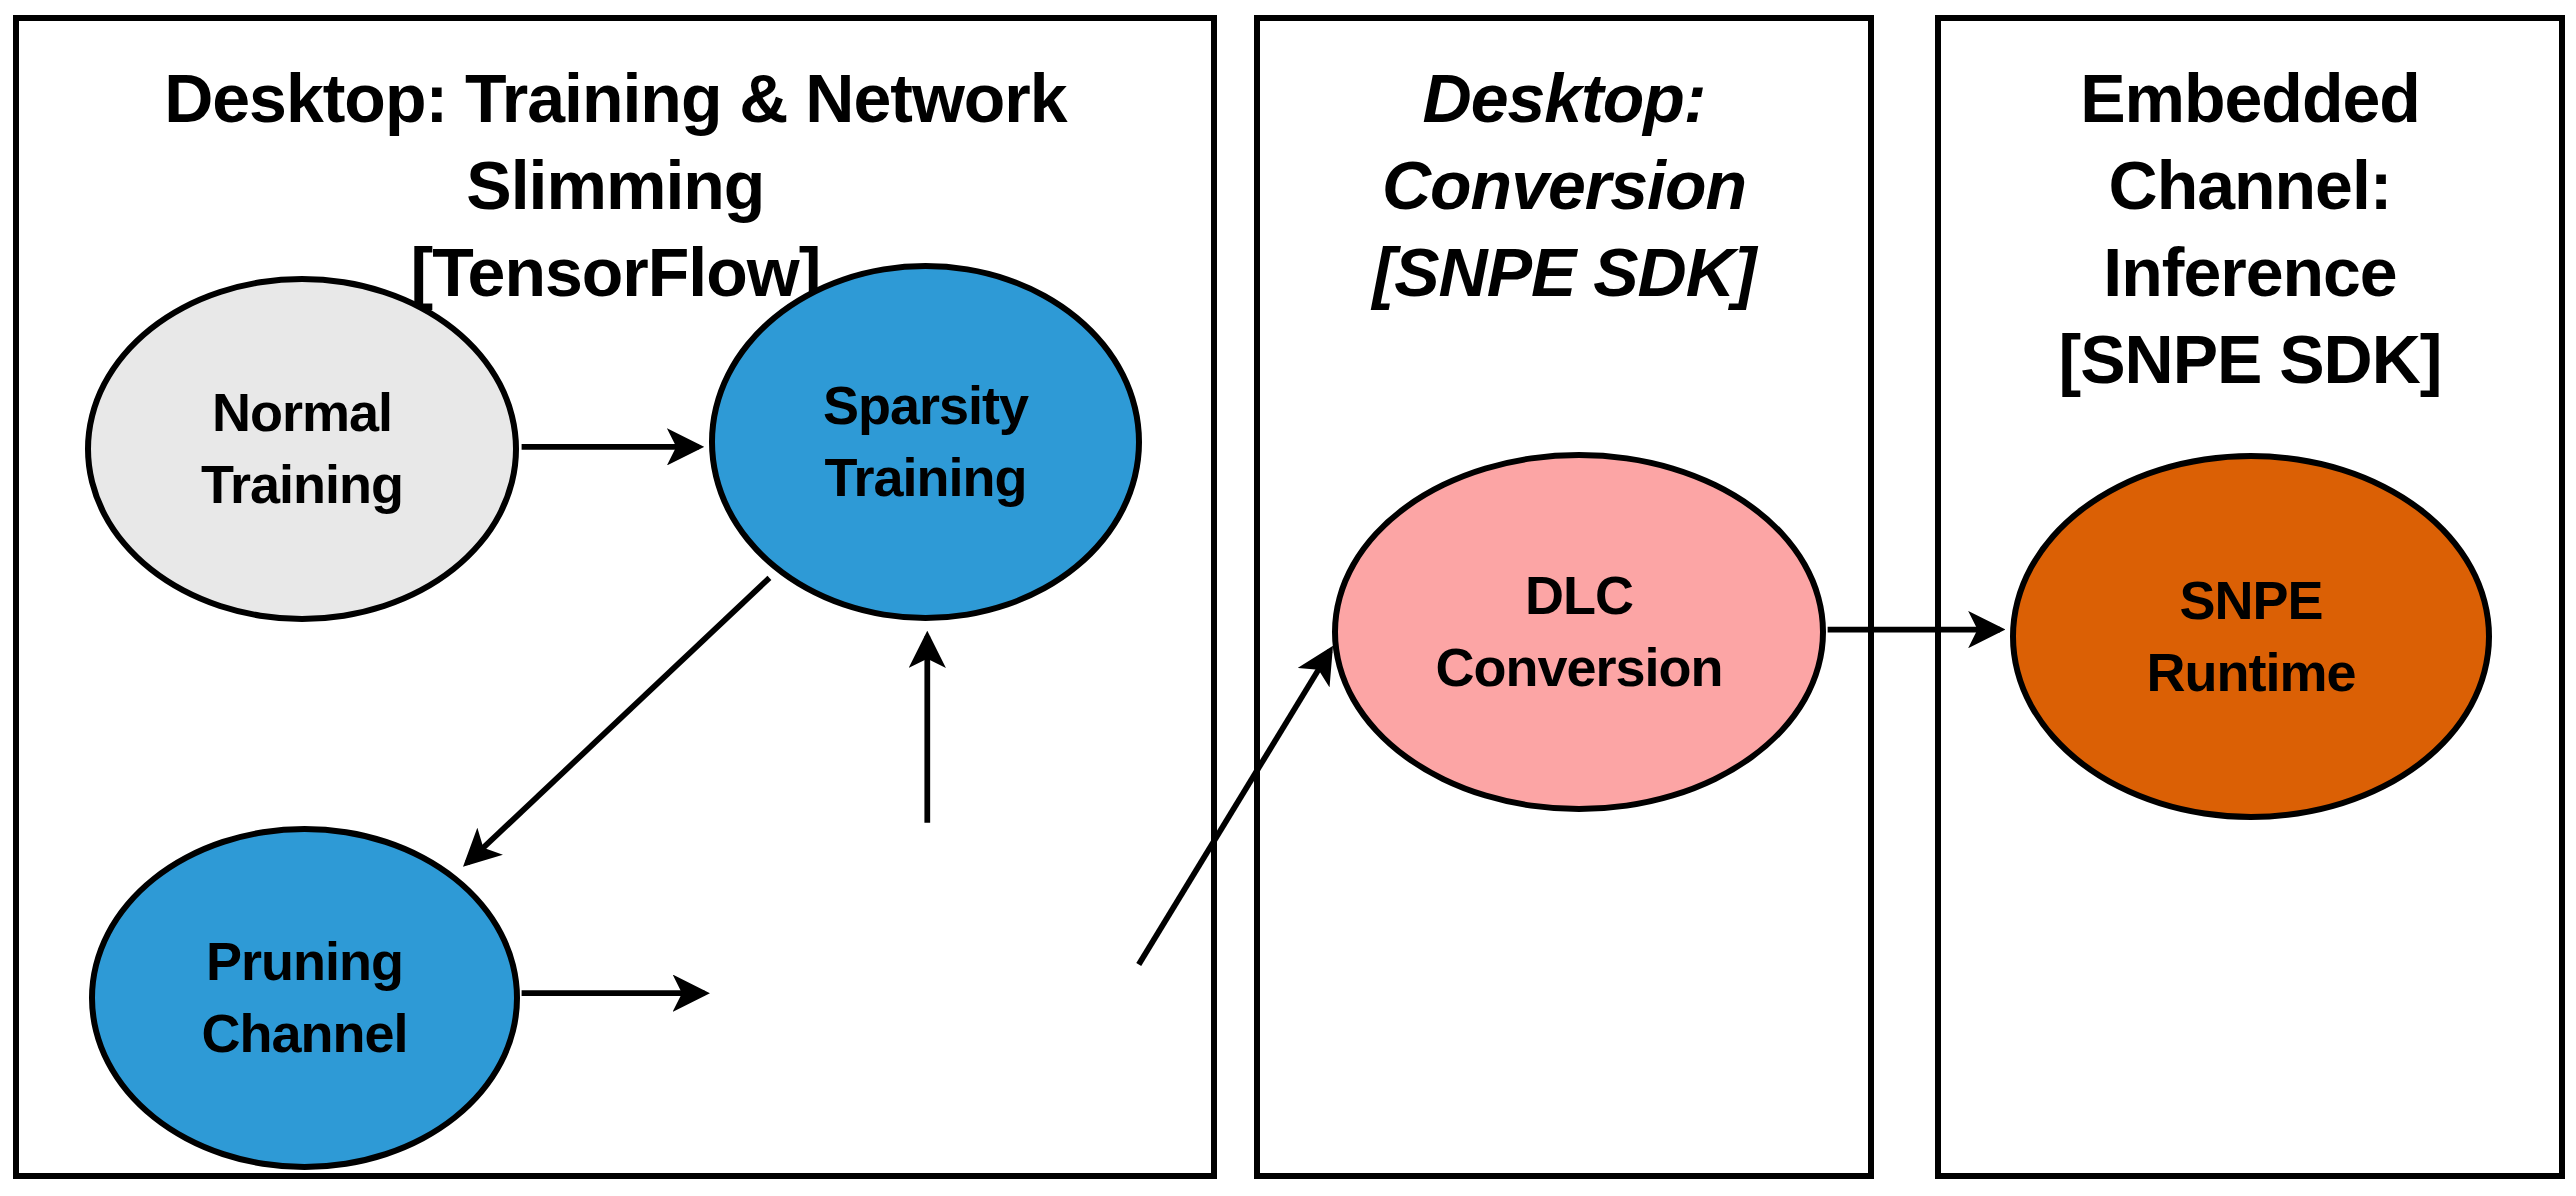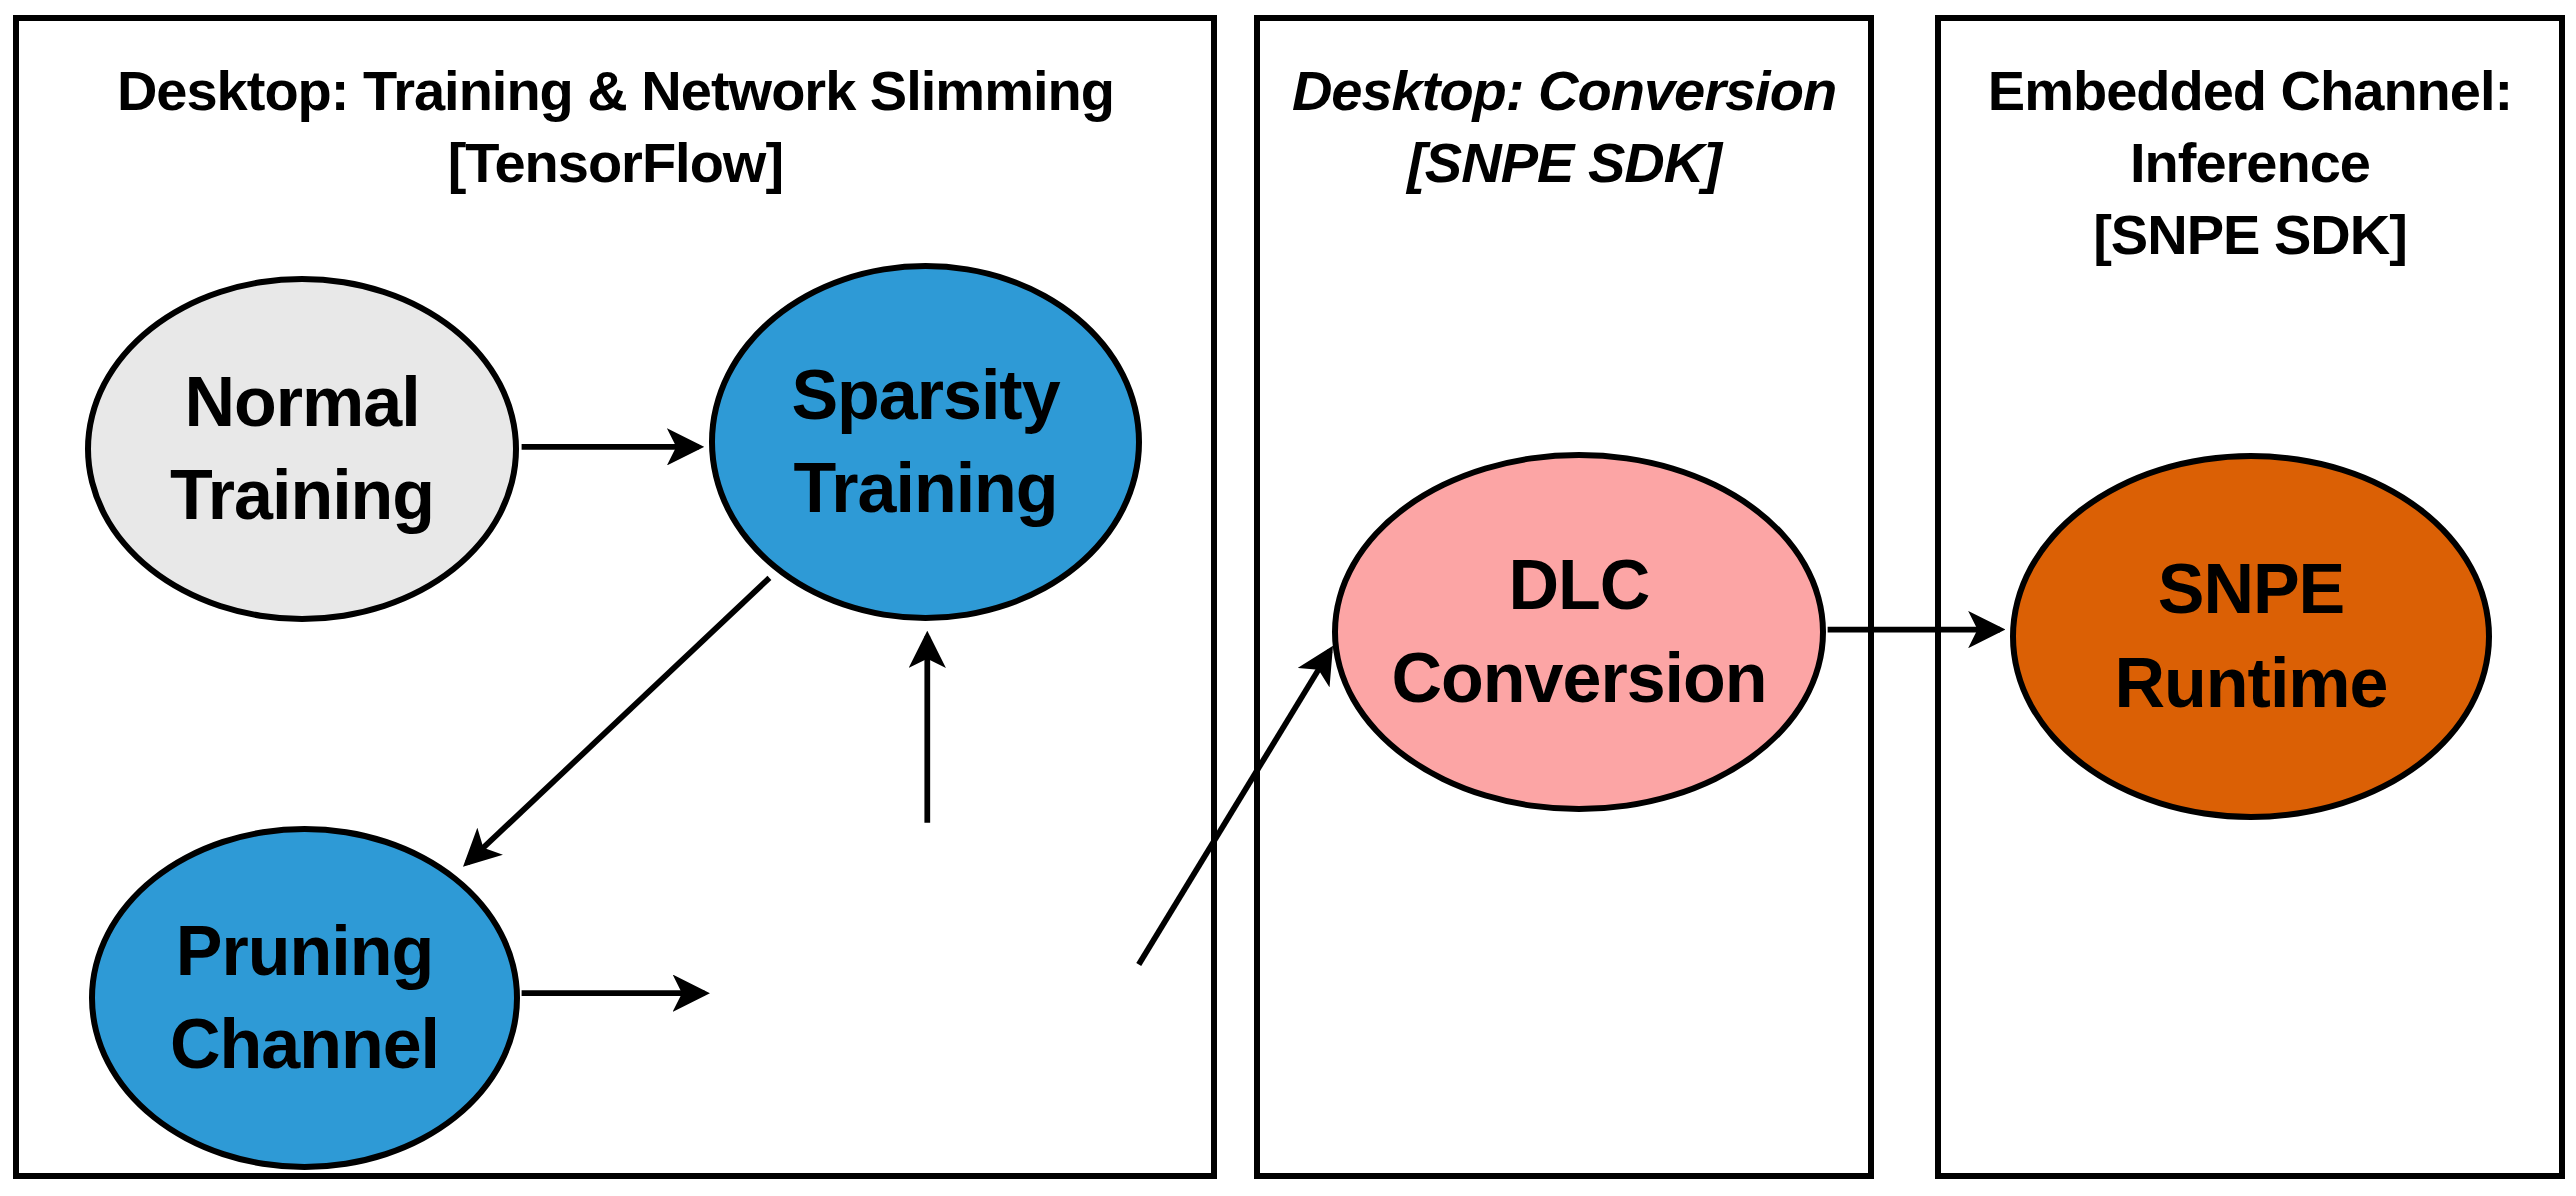--- a/index.html
+++ b/index.html
@@ -25,38 +25,38 @@
   }
   .panel-1 { left: 13.4px;   width: 1204px; }
   .panel-2 { left: 1254px; width: 620px; font-style: italic;  }
   .panel-3 { left: 1935px; width: 630px;  }
   .panel-title {
     position: absolute;
     top: 34px;
     left: 0;
     width: 100%;
     text-align: center;
-    font-size: 56px;
+    font-size: 68px;
     font-weight: bold;
     line-height: 1.28;
     color: #000000;
     letter-spacing: -1px;
   }
   .panel-title span { display: block; }
   .node {
     position: absolute;
     box-sizing: border-box;
     border: 6.7px solid #000000;
     border-radius: 50%;
     display: flex;
     flex-direction: column;
     align-items: center;
     justify-content: center;
     text-align: right;
-    font-size: 70px;
+    font-size: 54px;
     font-weight: bold;
     line-height: 1.33;
     color: #000000;
     letter-spacing: -1px;
   }
   .node span { display: block; }
   .node-normal   { left: 85px;   top: 276px; width: 434px; height: 346px; }
   .node-sparsity { left: 709px;  top: 263px; width: 433px; height: 358px; }
   .node-channel  { left: 89px;   top: 826px; width: 431px; height: 344px; }
   .node-fine     { left: 714px;  top: 826px; width: 427px; height: 344px; }

